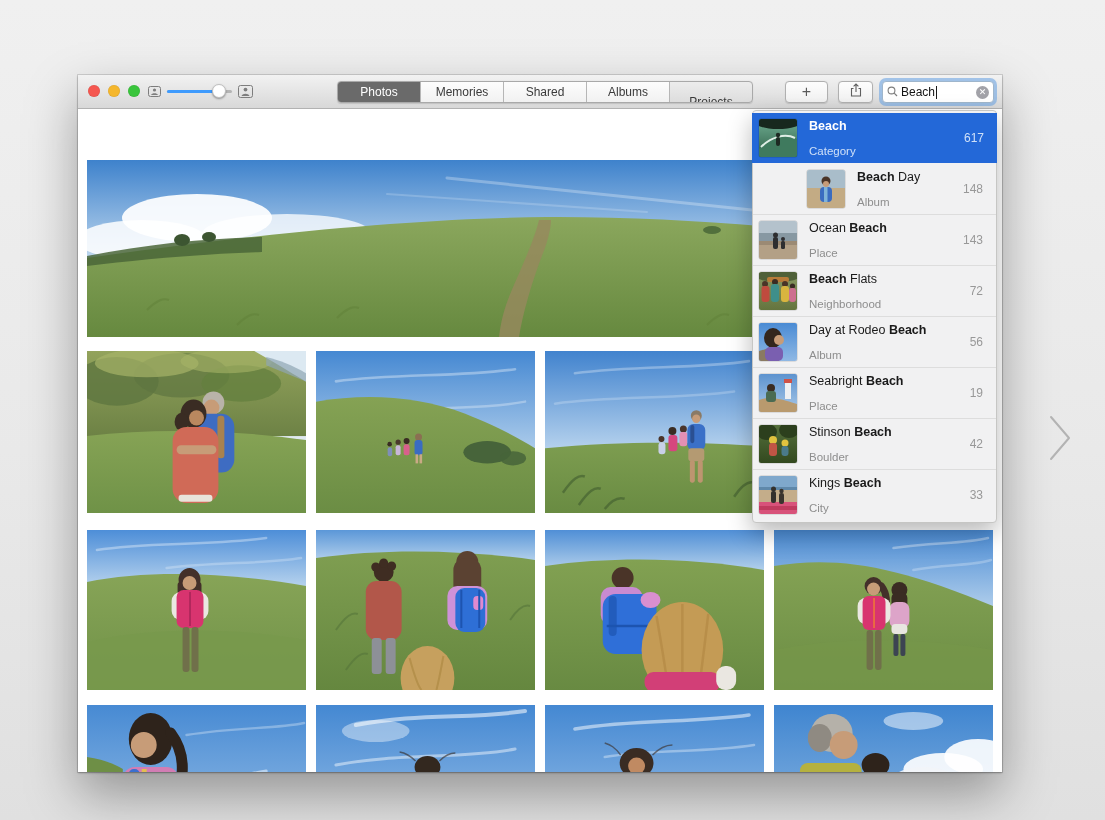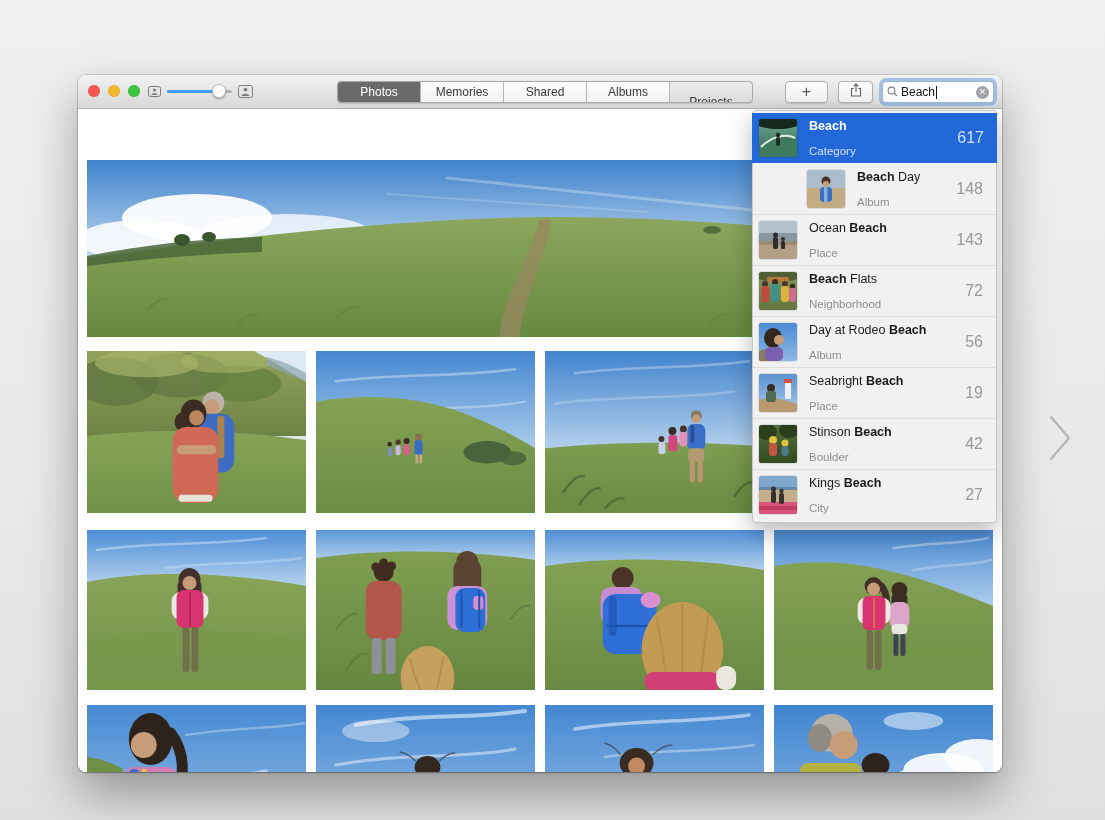--- a/index.html
+++ b/index.html
@@ -1,18 +1,18 @@
 <!DOCTYPE html>
 <html style="--accent-blue: #2368d8; --slider-blue: #3f9bfd; --tab-selected-gray: #6a6a6a; --traffic-red: #f55750; --traffic-yellow: #f5b72d; --traffic-green: #39c53c;"><head>
 <meta charset="utf-8">
 <style>
   html,body{margin:0;padding:0;background:#e6e6e6;font-family:"Liberation Sans",sans-serif;-webkit-font-smoothing:antialiased;}
   .stage{position:relative;width:1105px;height:820px;background:linear-gradient(180deg,#f0f0f0 0%,#e9e9e9 55%,#e0e0e0 100%);overflow:hidden;}
   
-  .window{position:absolute;left:78px;top:75px;width:924px;height:697px;border-radius:8px;background:#ffffff;
+  .window{position:absolute;left:78px;top:75px;width:924px;height:697px;border-radius:0;background:#ffffff;
           box-shadow:0 1px 2px rgba(0,0,0,.28), 0 22px 48px rgba(0,0,0,.34), 0 0 0 1px rgba(0,0,0,.12);overflow:hidden;}
   .titlebar{position:absolute;left:0;top:0;right:0;height:33px;background:linear-gradient(180deg,#f2f2f2,#d8d8d8);border-bottom:1px solid #b2b2b2;}
   .lights{position:absolute;left:10px;top:10px;display:flex;gap:8px;}
   .light{width:12px;height:12px;border-radius:50%;box-shadow:inset 0 0 1px rgba(0,0,0,.25);}
   .light.red{background:var(--traffic-red,#f55750);}
   .light.yellow{background:var(--traffic-yellow,#f5b72d);}
   .light.green{background:var(--traffic-green,#39c53c);}
   .zoomctl{position:absolute;left:70px;top:0;height:33px;display:flex;align-items:center;gap:6px;}
   .zoomctl svg{display:block;}
   .slider-track{position:relative;width:65px;height:3px;border-radius:2px;background:#b5b5b5;}
@@ -52,21 +52,21 @@
   .dd-row{position:relative;height:50px;display:flex;align-items:center;}
   .dd-row + .dd-row{border-top:1px solid #dddddd;}
   .dd-row.selected{background:var(--accent-blue,#2368d8);border-color:transparent;margin:0 -1px;padding:0 1px;}
   .dd-row.selected + .dd-row{border-top-color:transparent;padding-left:48px;}
   .dd-thumb{width:38px;height:38px;margin-left:6px;border-radius:2px;overflow:hidden;flex:none;box-shadow:0 0 0 .5px rgba(0,0,0,.18);}
   .dd-thumb svg{display:block;width:100%;height:100%;}
   .dd-text{margin-left:12px;min-width:0;}
   .dd-title{font-size:12.5px;color:#1a1a1a;white-space:nowrap;}
   .dd-title b{font-weight:bold;}
   .dd-cat{font-size:11.5px;color:#8e8e8e;margin-top:12px;}
-  .dd-count{position:absolute;right:13px;top:50%;transform:translateY(-50%);font-size:16px;color:#989898;}
+  .dd-count{position:absolute;right:13px;top:50%;transform:translateY(-50%);font-size:12px;color:#989898;}
   .dd-row.selected .dd-title{color:#fff;}
   .dd-row.selected .dd-cat{color:#cfe0f8;}
   .dd-row.selected .dd-count{color:#cfe0f8;}
   
   .next-arrow{position:absolute;left:1046px;top:412px;width:28px;height:52px;}
 </style>
 </head>
 <body>
 
 <div class="stage">
@@ -649,21 +649,21 @@
         <circle cx="14.5" cy="13" r="2.5" fill="#33302c"></circle>
               <rect x="12" y="15" width="5" height="12" rx="2" fill="#33302c"></rect>
         <circle cx="22.5" cy="15" r="2.2" fill="#3a342e"></circle>
               <rect x="20" y="17" width="5" height="11" rx="2" fill="#3a342e"></rect>
             </svg>
           </div>
           <div class="dd-text">
             <div class="dd-title"><span>Kings </span><b>Beach</b></div>
             <div class="dd-cat">City</div>
           </div>
-          <div class="dd-count">27</div>
+          <div class="dd-count">33</div>
         </div>
       </div>
 
   </div>
 
   <div class="next-arrow">
     <span><svg width="28" height="52" viewBox="0 0 28 52">
           <polyline points="5,5 23,26 5,47" fill="none" stroke="#b3b3b3" stroke-width="2" stroke-linecap="round" stroke-linejoin="round"></polyline>
         </svg></span>
   </div>

